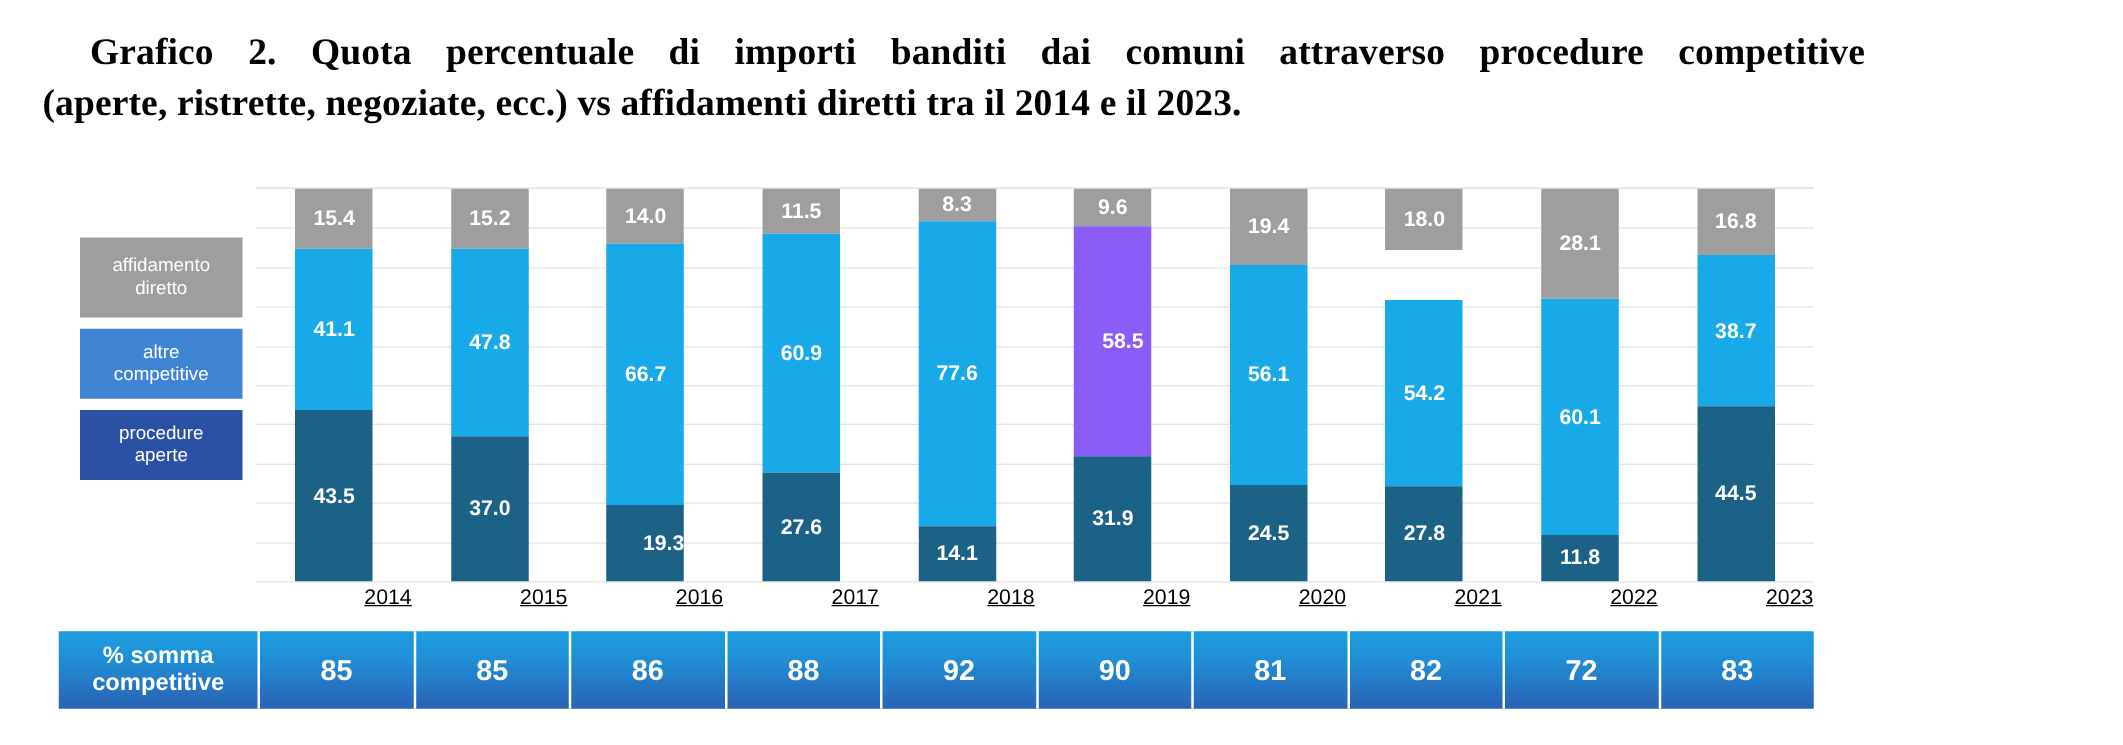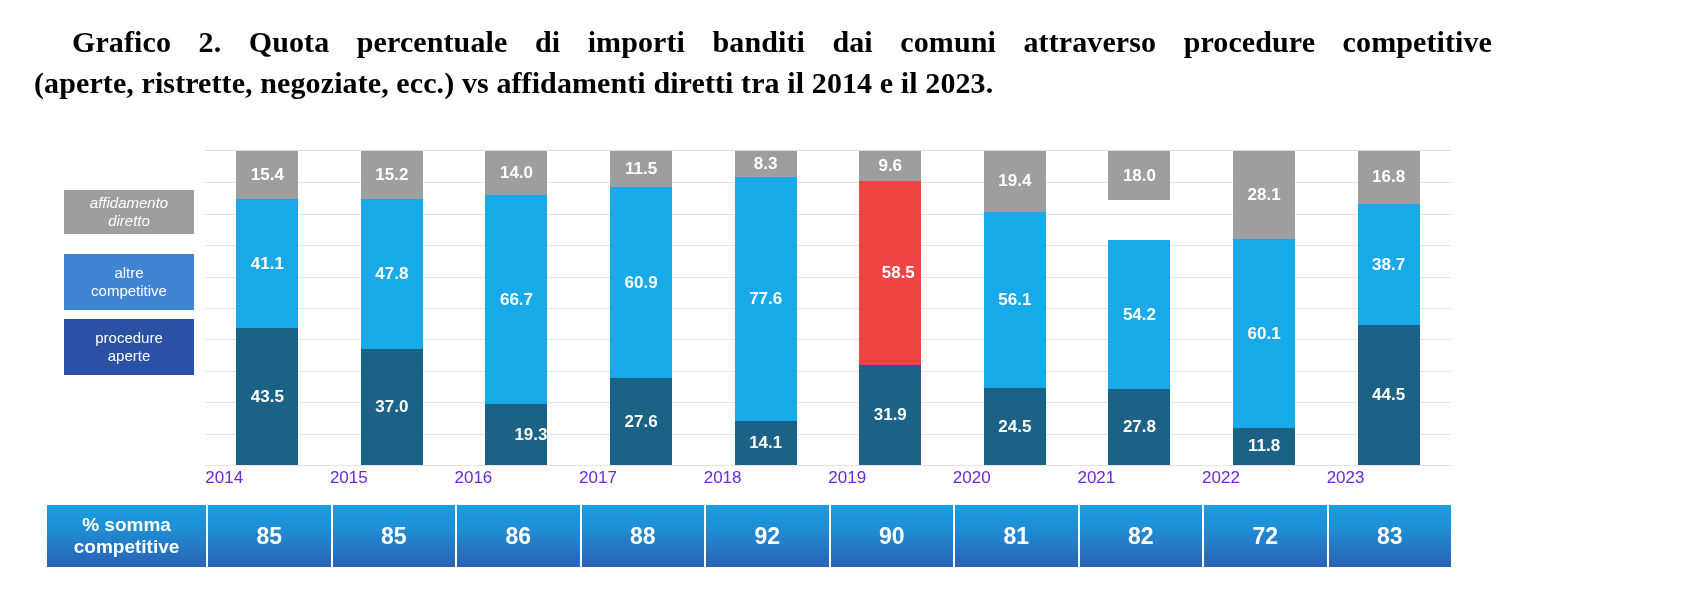--- a/index.html
+++ b/index.html
@@ -39,21 +39,21 @@
     font-size:15px;
     line-height:1.22;
     text-align:center;
     display:flex;
     align-items:center;
     justify-content:center;
     flex-direction:column;
     padding:4px 2px;
   }
   .legend-box span{display:block;}
-  #lg-diretto{ background:#9e9e9e; height:44px; margin-bottom:20px;font-style:italic;}
+  #lg-diretto{ background:#9e9e9e; height:64px; margin-bottom:9px;}
   #lg-altre  { background:#3f85d4; height:56px; margin-bottom:9px;}
   #lg-aperte { background:#2b51a4; height:56px;}
 
   
   #plot{
     position:absolute;
     left:205px; top:150px;
     width:1246px; height:315px;
     border-top:1px solid #dcdcdc;
     box-sizing:border-box;
@@ -104,23 +104,24 @@
   
   #years{
     position:absolute;
     left:205px; top:468px;
     width:1246px;
     display:flex;
     justify-content:space-around;
   }
   .year{
     width:124px;
-    text-align:left;
+    text-align:right;
     font-size:17px;
-    color:#6d28d9;
+    color:#000000;
+    text-decoration:underline;
   }
 
   
   #summary{
     position:absolute;
     left:47px; top:505px;
     width:1404px; height:62px;
     display:flex;
     background:linear-gradient(to bottom,#1c9ee0 0%,#1f8fd6 35%,#2a62b4 100%);
   }
@@ -251,21 +252,21 @@
           <div class="seg aperte" style="background: rgb(27, 98, 134); height: 14.1%;">
             <span>14.1</span>
           </div>
         </div>
       </div>
       <div class="bar-col">
         <div class="bar">
           <div class="seg diretto" style="background: rgb(158, 158, 158); height: 9.6%;">
             <span>9.6</span>
           </div>
-          <div class="seg altre" style="background: #ef4444; height: 58.5%; padding-left: 16px;">
+          <div class="seg altre" style="background: #8b5cf6; height: 58.5%; padding-left: 16px;">
             <span>58.5</span>
           </div>
           <div class="seg aperte" style="background: rgb(27, 98, 134); height: 31.9%;">
             <span>31.9</span>
           </div>
         </div>
       </div>
       <div class="bar-col">
         <div class="bar">
           <div class="seg diretto" style="background: rgb(158, 158, 158); height: 19.4%;">

